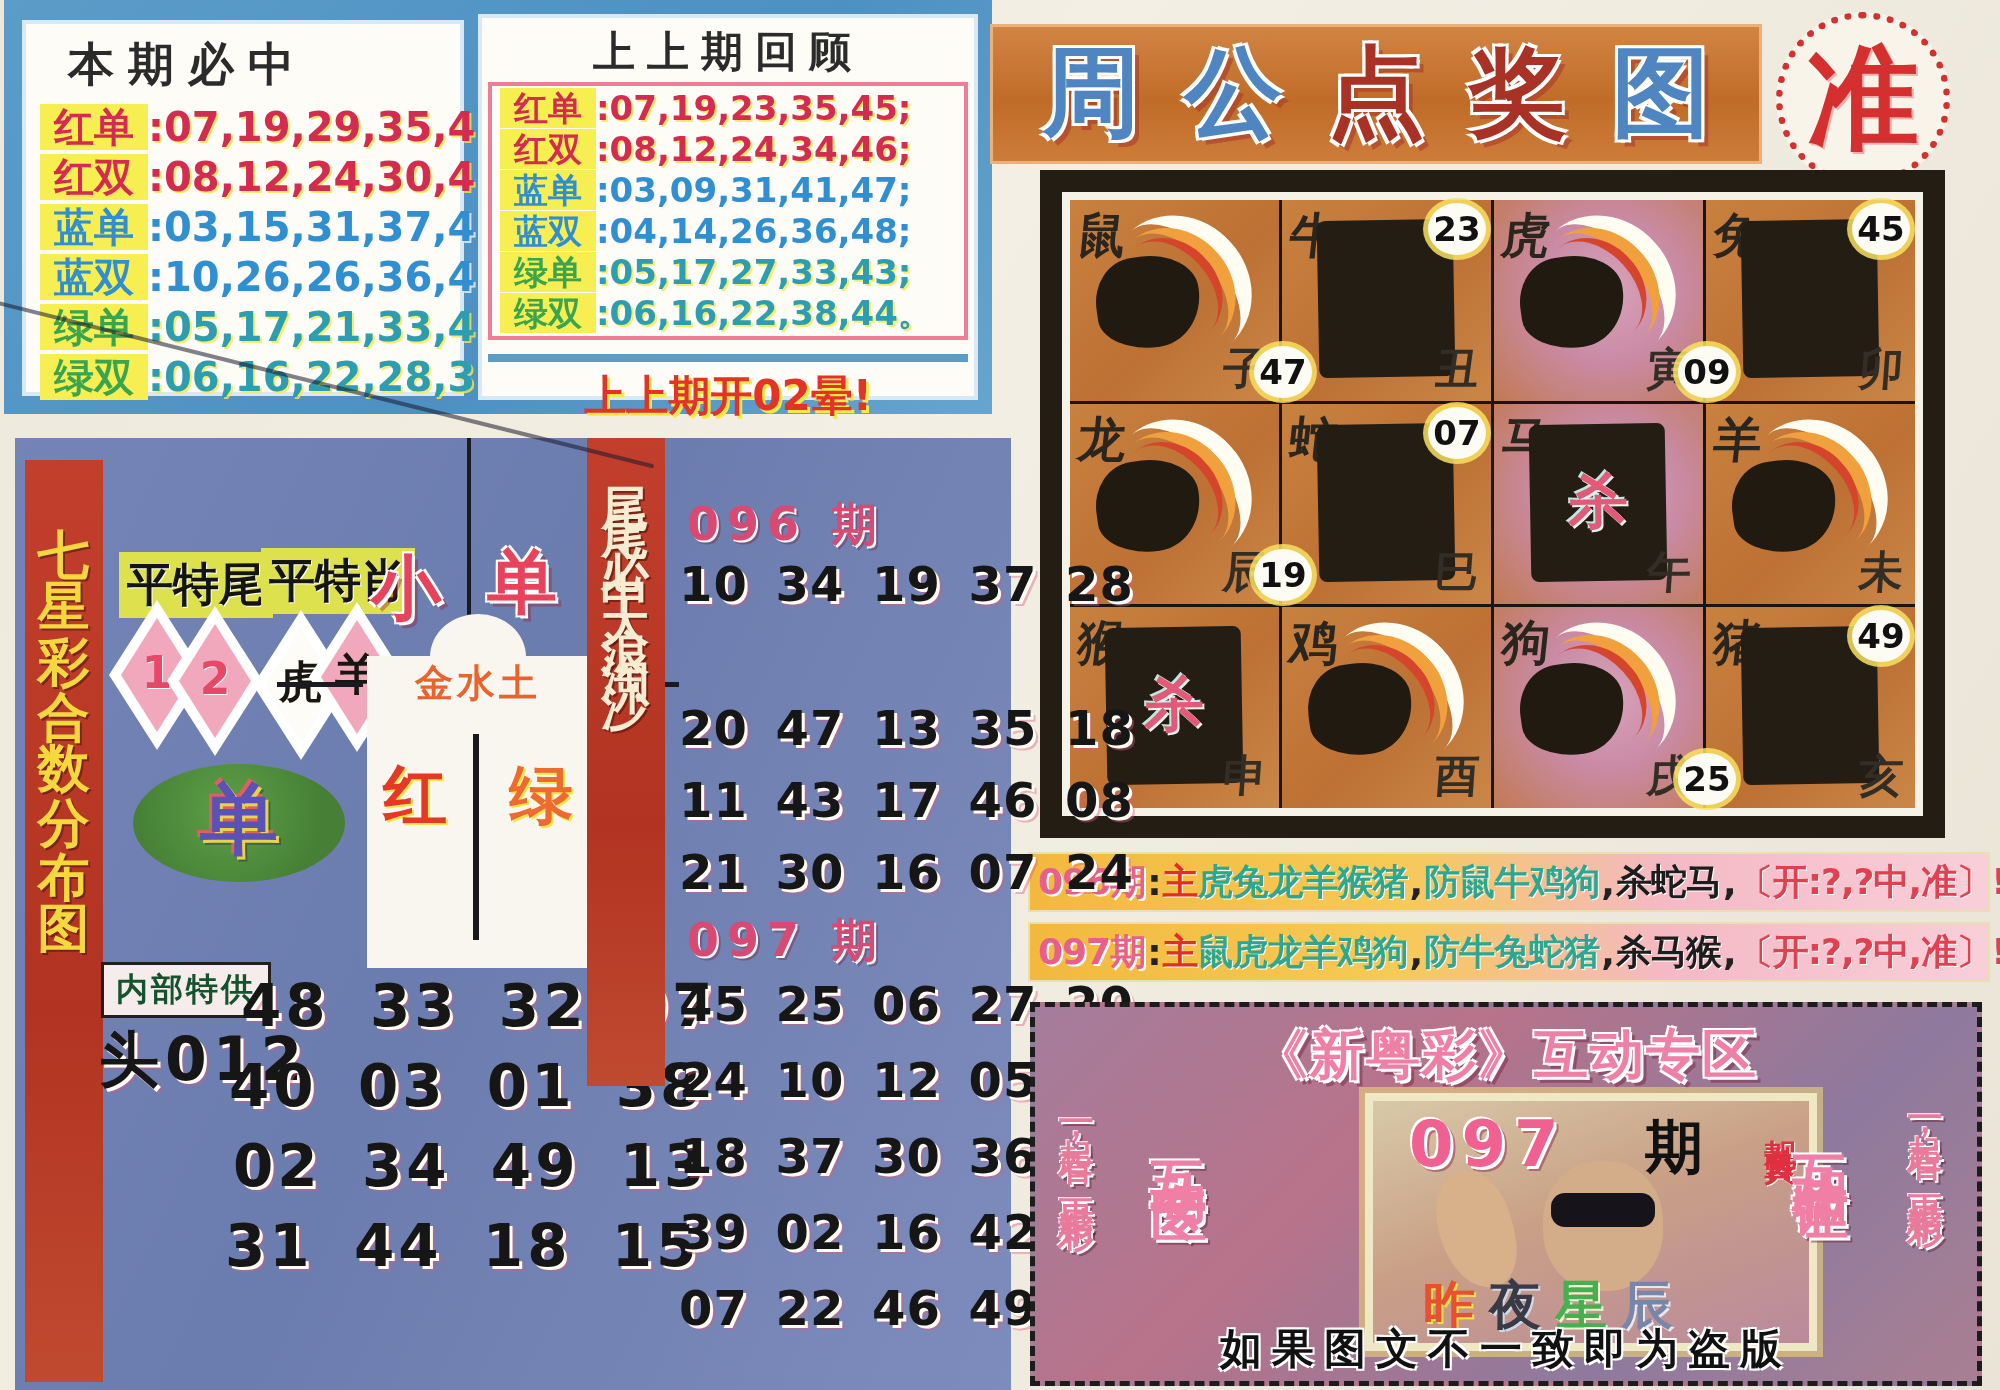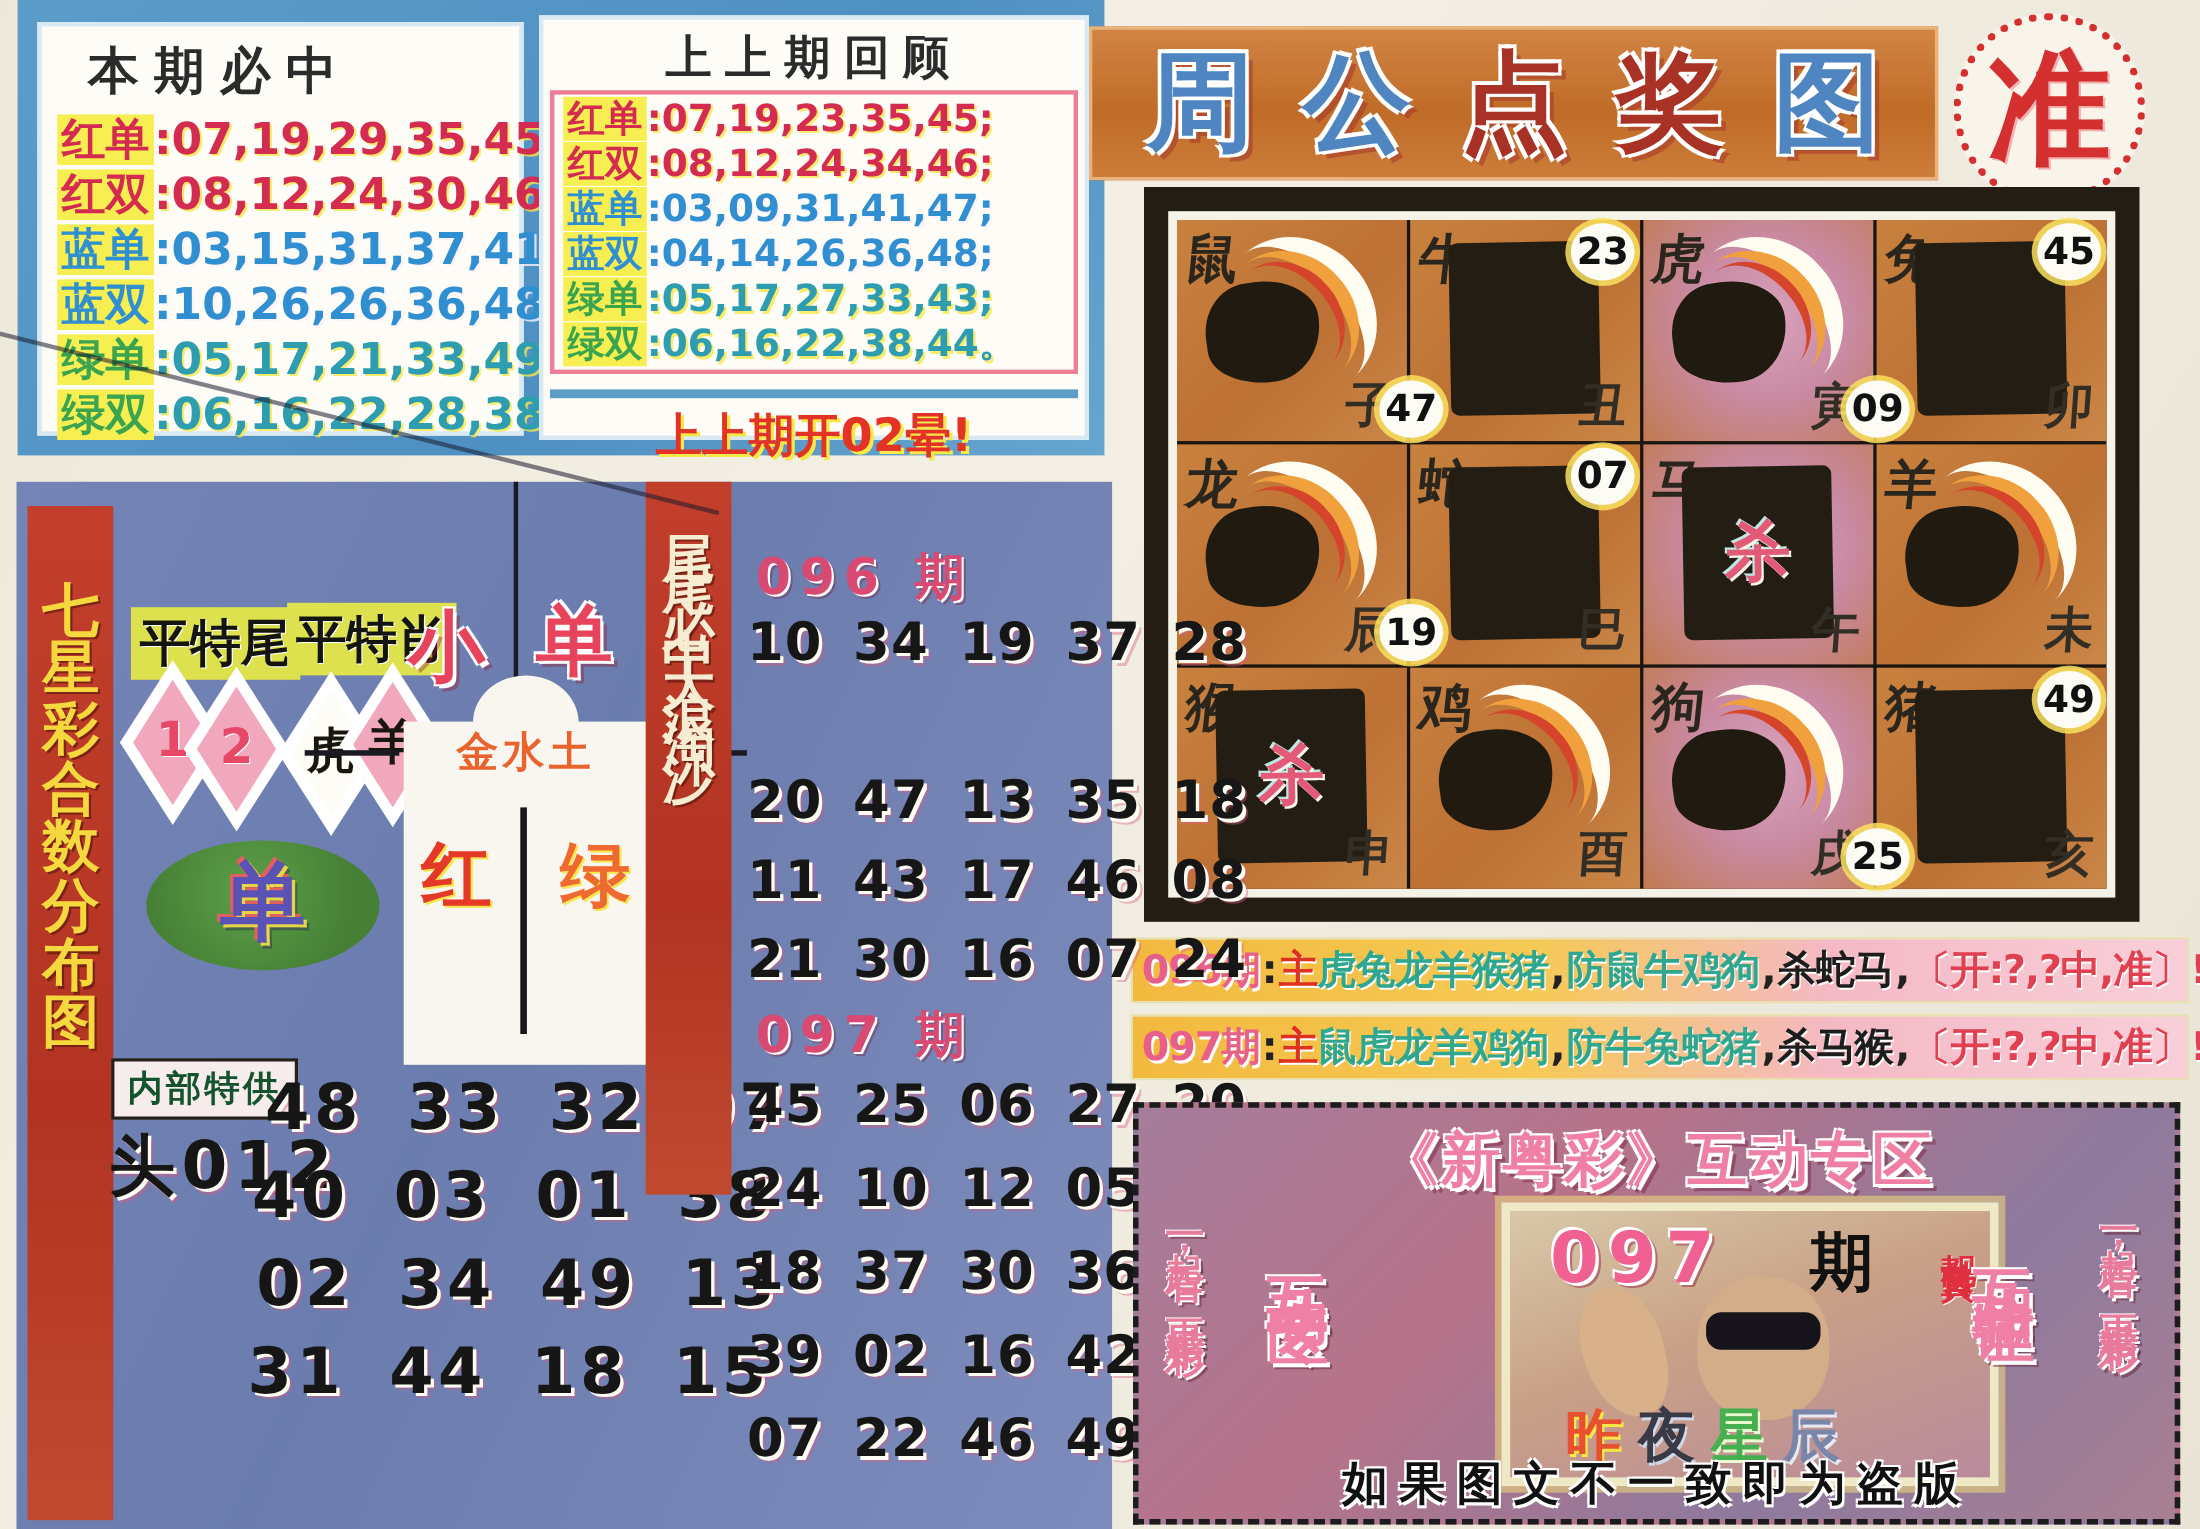--- a/index.html
+++ b/index.html
@@ -1,26 +1,26 @@
 <!DOCTYPE html>
 <html><head>
 <meta charset="utf-8">
 <style>
   html,body{margin:0;padding:0}
   body{width:2000px;height:1390px;position:relative;overflow:hidden;
        background:linear-gradient(120deg,#ece8da 0%,#f3efe4 40%,#e9e4d6 100%);
        font-family:"DejaVu Sans","Liberation Sans",sans-serif;}
   .abs{position:absolute}
   
-  .top-slab{left:16px;top:0;width:988px;height:414px;background:linear-gradient(135deg,#5b9cc9,#4e90c2 60%,#66a5ce);}
+  .top-slab{left:4px;top:0;width:988px;height:414px;background:linear-gradient(135deg,#5b9cc9,#4e90c2 60%,#66a5ce);}
   .wbox{background:#fdfcf6;border:4px solid #d9e9f4;box-sizing:border-box}
   .box1{left:18px;top:20px;width:442px;height:376px;padding:8px 14px}
   .box1 h1{margin:2px 0 6px 28px;font-size:46px;letter-spacing:14px;color:#2b2b2b;font-weight:bold}
   .tline{font-size:40px;font-weight:bold;line-height:50px;white-space:nowrap}
-  .tlabel{padding:0 4px;background:#f7ef52}
+  .tlabel{padding:0 14px;background:#f7ef52}
   .c-red{color:#d42c50}.c-blue{color:#2f8fd0}.c-green{color:#3aa44e}
   .tnum-red{color:#d42c50;text-shadow:2px 2px 0 rgba(247,230,74,.8)}
   .tnum-blue{color:#2f8fd0;text-shadow:2px 2px 0 rgba(250,240,250,.8)}
   .tnum-teal{color:#2e9db0;text-shadow:2px 2px 0 rgba(247,230,74,.8)}
   .box2{left:474px;top:14px;width:500px;height:386px;padding:4px 6px}
   .box2 h1{margin:2px 0 2px 0;text-align:center;font-size:42px;letter-spacing:12px;color:#2b2b2b}
   .box2-inner{border:4px solid #ee7d96;padding:2px 8px}
   .tline2{font-size:34px;font-weight:bold;line-height:41px;white-space:nowrap}
   .box2-foot{border-top:8px solid #5b9cc9;margin-top:14px;text-align:center;font-size:42px;font-weight:bold;
              color:#e23326;text-shadow:3px 3px 0 #f7e84a;padding-top:6px}

